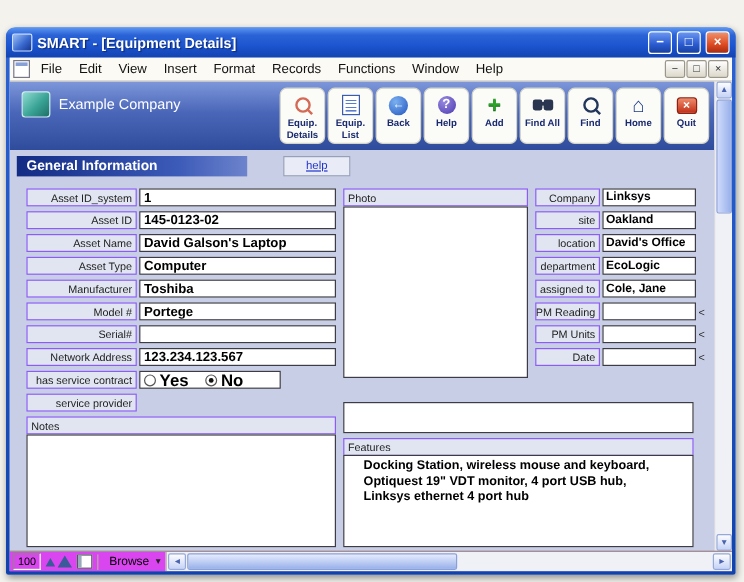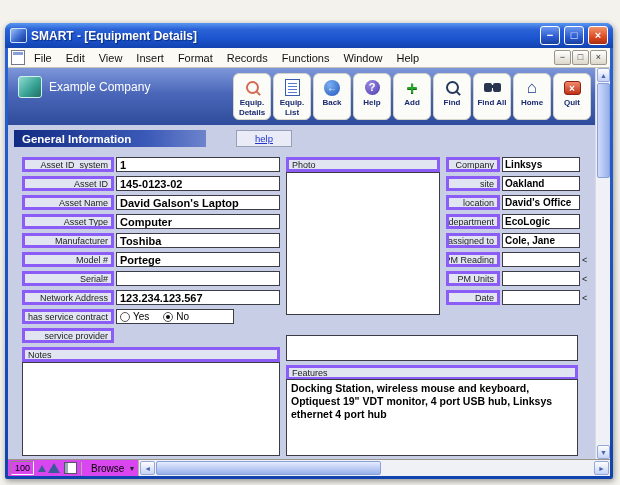--- a/index.html
+++ b/index.html
@@ -79,41 +79,41 @@
   
   .section-bar{position:absolute;left:6px;top:62px;width:192px;height:17px;
     background:linear-gradient(90deg,#122c84 0%,#3c5ab8 70%,#6d84cc 100%);
     color:#fff;font-weight:bold;font-size:11.5px;display:flex;align-items:center;
     padding-left:8px;box-sizing:border-box;white-space:nowrap;}
   .help-tab{position:absolute;left:228px;top:62px;width:56px;height:17px;background:#e9ecf6;
     border:1px solid #97a0b8;display:flex;align-items:center;justify-content:center;
     font-size:9.5px;box-sizing:border-box;}
   .help-link{color:#2233cc;text-decoration:underline;cursor:pointer;}
   
-  .flabel{position:absolute;height:15px;background:#e1e5f1;border:3px solid #8b5cf6;
+  .flabel{position:absolute;height:15px;background:#e1e5f1;border:1px solid #8b5cf6;
     font-size:9px;color:#222;display:flex;align-items:center;justify-content:flex-end;
     padding:0 3px;box-sizing:border-box;white-space:nowrap;overflow:hidden;}
   .flabel-l{justify-content:flex-start;}
   .fvalue{position:absolute;height:15px;background:#fff;border:1px solid #3c3c46;
     font-size:11px;font-weight:bold;color:#000;display:flex;align-items:center;
     padding:0 3px;box-sizing:border-box;white-space:nowrap;overflow:hidden;}
   .bigbox{position:absolute;background:#fff;border:1px solid #3c3c46;box-sizing:border-box;}
-  .feat-text{font-weight:bold;font-size:10.5px;line-height:1.25;padding:2px 4px;color:#000;}
+  .feat-text{font-weight:bold;font-size:10.5px;line-height:1.25;padding:2px 16px;color:#000;}
   .y0{top:89px}.y1{top:108px}.y2{top:127px}.y3{top:146px}.y4{top:165px}
   .y5{top:184px}.y6{top:203px}.y7{top:222px}.y8{top:241px}.y9{top:260px}
   .lx-label{left:14px;width:92px;} .lx-val{left:108px;width:164px;}
   .svc-val{left:108px;width:118px;gap:3px;}
   .rx-label{left:438px;width:54px;} .rx-val{left:494px;width:78px;font-size:10px;padding:0 2px;}
   .marker{position:absolute;left:574px;width:10px;height:15px;font-size:9px;color:#222;
     display:flex;align-items:center;}
   .radio{width:10px;height:10px;border-radius:50%;border:1px solid #555;background:#fff;
     display:inline-block;position:relative;box-sizing:border-box;flex:none;}
   .radio[data-checked="true"]::after{content:"";position:absolute;left:2px;top:2px;width:4px;height:4px;
     border-radius:50%;background:#111;}
-  .radio-label{font-size:10px;font-weight:normal;}
+  .radio-label{font-size:14px;font-weight:bold;}
   .radio-gap{width:8px;flex:none;}
   
   .vscroll{position:absolute;right:0;top:0;bottom:0;width:15px;background:#f0f1f6;border-left:1px solid #d8dae2;box-sizing:border-box;}
   .sc-btn{position:absolute;left:1px;width:13px;height:14px;border:1px solid #95a8d7;border-radius:2px;
     background:linear-gradient(180deg,#fdfdfd,#c6d3f7);color:#4a63b0;font-size:7px;
     display:flex;align-items:center;justify-content:center;box-sizing:border-box;}
   .sc-up{top:0;} .sc-down{bottom:0;}
   .v-thumb{position:absolute;left:1px;top:15px;width:13px;height:95px;border:1px solid #8aa0d8;border-radius:2px;
     background:linear-gradient(90deg,#cfdafc,#98b1ea);box-sizing:border-box;}
   
@@ -206,29 +206,29 @@
               <span class="tb-label">Help</span>
             </div>
             <div class="tb-btn">
               <span class="tb-icon">
                   <span class="add-ic">+</span>
                 </span>
               <span class="tb-label">Add</span>
             </div>
             <div class="tb-btn">
               <span class="tb-icon">
+                  <span class="binoc"></span>
+                </span>
+              <span class="tb-label">Find All</span>
+            </div>
+            <div class="tb-btn">
+              <span class="tb-icon">
                   <span class="mag dark"></span>
                 </span>
               <span class="tb-label">Find</span>
-            </div>
-            <div class="tb-btn">
-              <span class="tb-icon">
-                  <span class="binoc"></span>
-                </span>
-              <span class="tb-label">Find All</span>
             </div>
             <div class="tb-btn">
               <span class="tb-icon">
                   <span class="home-ic">⌂</span>
                 </span>
               <span class="tb-label">Home</span>
             </div>
             <div class="tb-btn">
               <span class="tb-icon">
                   <span class="quit-ic">×</span>

